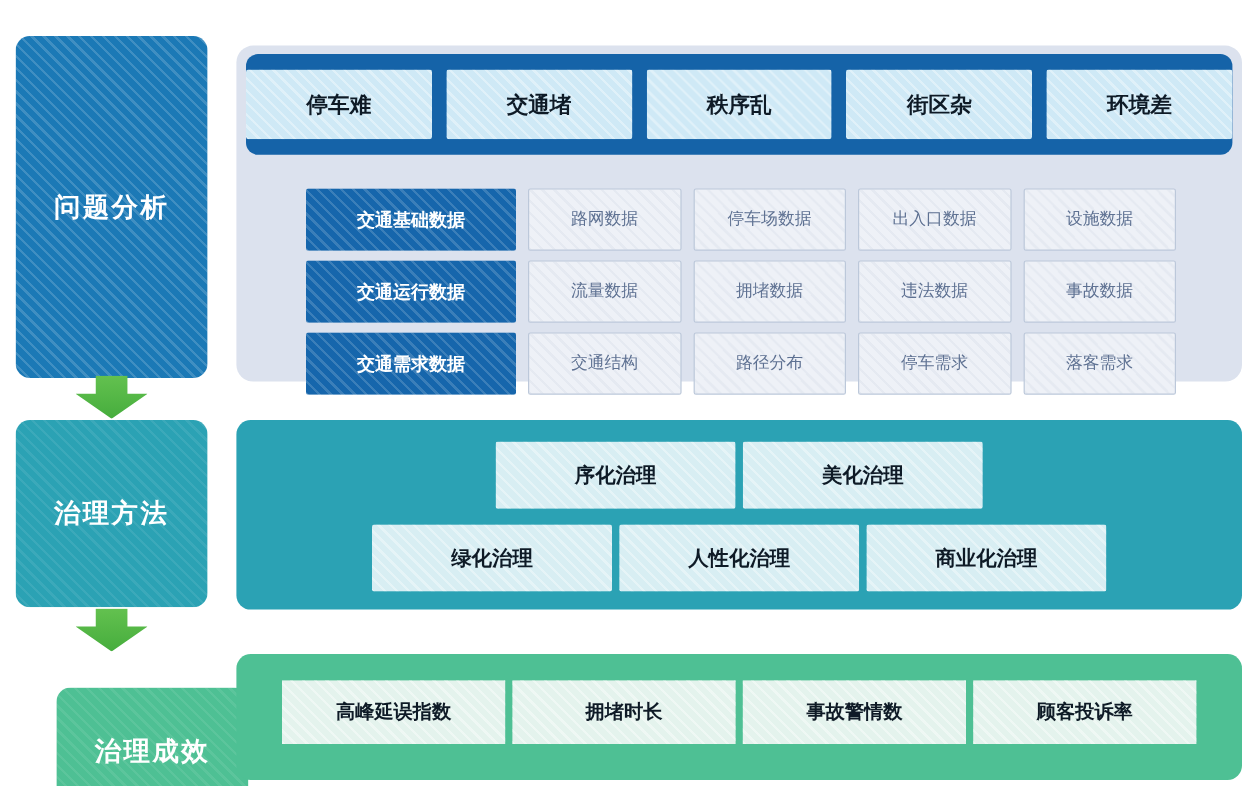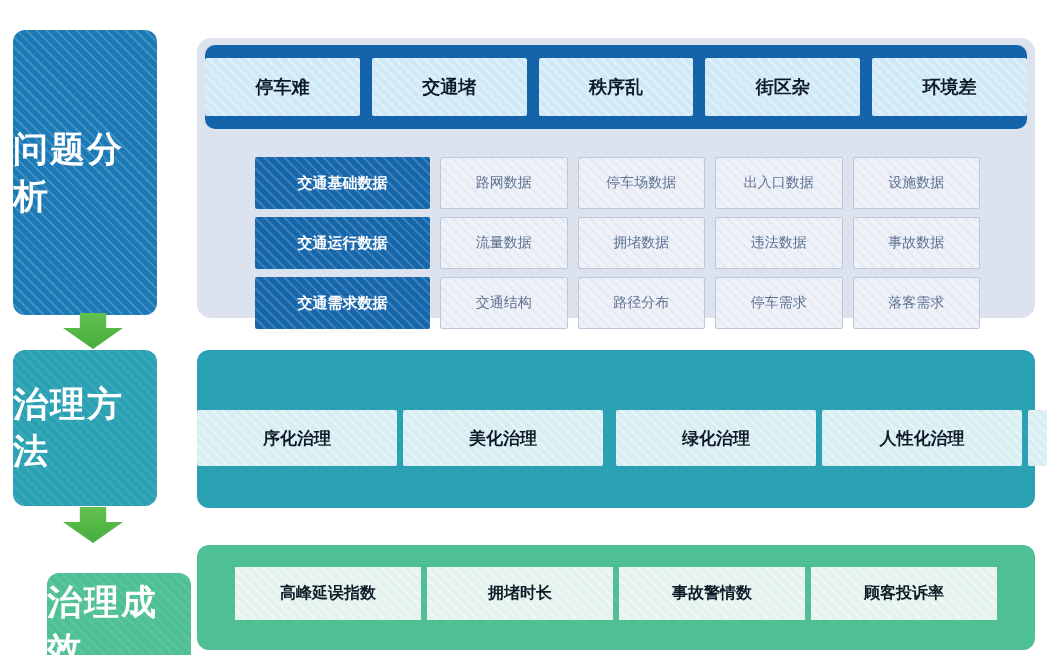--- a/index.html
+++ b/index.html
@@ -13,25 +13,25 @@
     width: 1047px;
     height: 655px;
     background: #ffffff;
     overflow: hidden;
   }
 
   
   .stage {
     position: absolute;
     left: 13px;
-    width: 144px;
+    width: 160px;
     border-radius: 12px;
     color: #ffffff;
     font-weight: bold;
-    font-size: 35px;
+    font-size: 22px;
     letter-spacing: 2px;
     display: flex;
     align-items: center;
     justify-content: center;
   }
   .stage-1 {
     top: 30px; height: 285px;
     background:
       repeating-linear-gradient(45deg, rgba(255,255,255,0.16) 0 2px, transparent 2px 7px),
       var(--stage-blue, #1b79b6);
@@ -136,21 +136,21 @@
     display: flex;
     align-items: center;
     justify-content: center;
   }
 
   .panel-methods {
     top: 350px; height: 158px;
     background: var(--teal, #2ba2b4);
     border-radius: 12px;
     display: flex;
-    flex-direction: row;
+    flex-direction: column;
     align-items: center;
     padding-top: 18px;
     gap: 13px;
   }
   .method-row {
     display: flex;
     justify-content: center;
     gap: 6px;
     width: 100%;
   }

